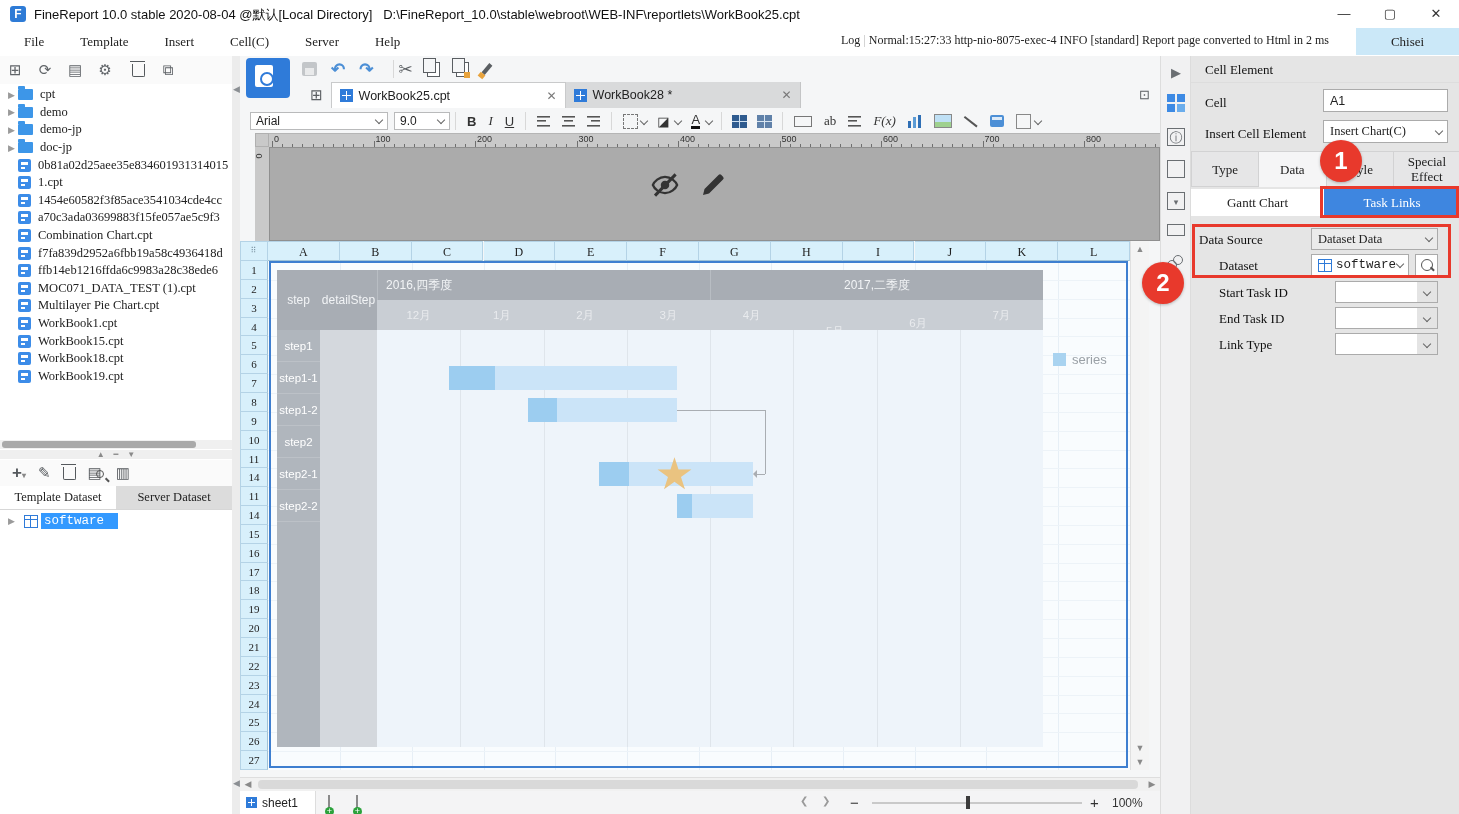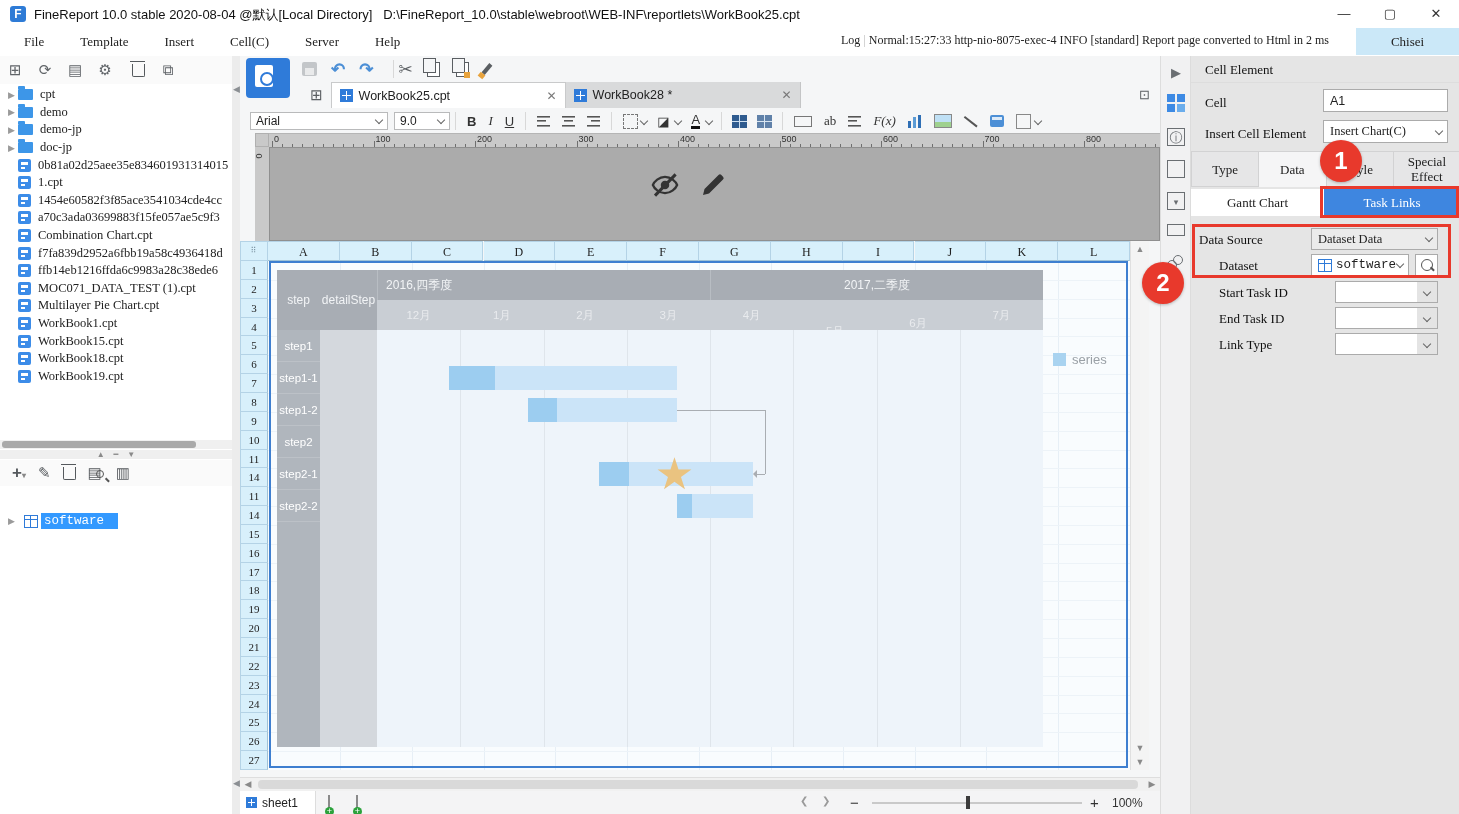--- a/index.html
+++ b/index.html
@@ -279,20 +279,24 @@
   <div id="tree-hscroll" class="abs">
       <div id="tree-hthumb" class="abs"></div>
     </div>
   <div id="tree-splitter" class="abs">▲&nbsp;&nbsp;&nbsp;&nbsp;━&nbsp;&nbsp;&nbsp;&nbsp;▼</div>
   <div id="ds-toolbar" class="abs flex">
     <span class="ds-icon" style="font-size:17px;font-weight:bold;">+<span style="font-size:8px;color:#888;">▾</span></span>
     <span class="ds-icon">✎</span>
     <span class="trash-ico"></span>
     <span class="ds-icon">▤<span class="lens" style="width:6px;height:6px;margin-left:-6px;"></span></span>
     <span class="ds-icon">▥</span>
+  </div>
+  <div id="ds-tabs" class="abs flex ser">
+    <div id="ds-tab-active" class="ds-tab">Template Dataset</div>
+    <div id="ds-tab-inactive" class="ds-tab">Server Dataset</div>
   </div>
   <div id="software-row" class="abs">
     <span class="tree-arrow">▶</span>
     <span class="tbl-ico"></span>
     <span id="software-label" class="mono">software</span>
   </div>
 </div>
 <div id="vsplit" class="abs">
   <span class="collapse-arrow abs" style="left:1px;top:28px;">◀</span>
   <span class="collapse-arrow abs" style="left:1px;top:722px;">◀</span>

